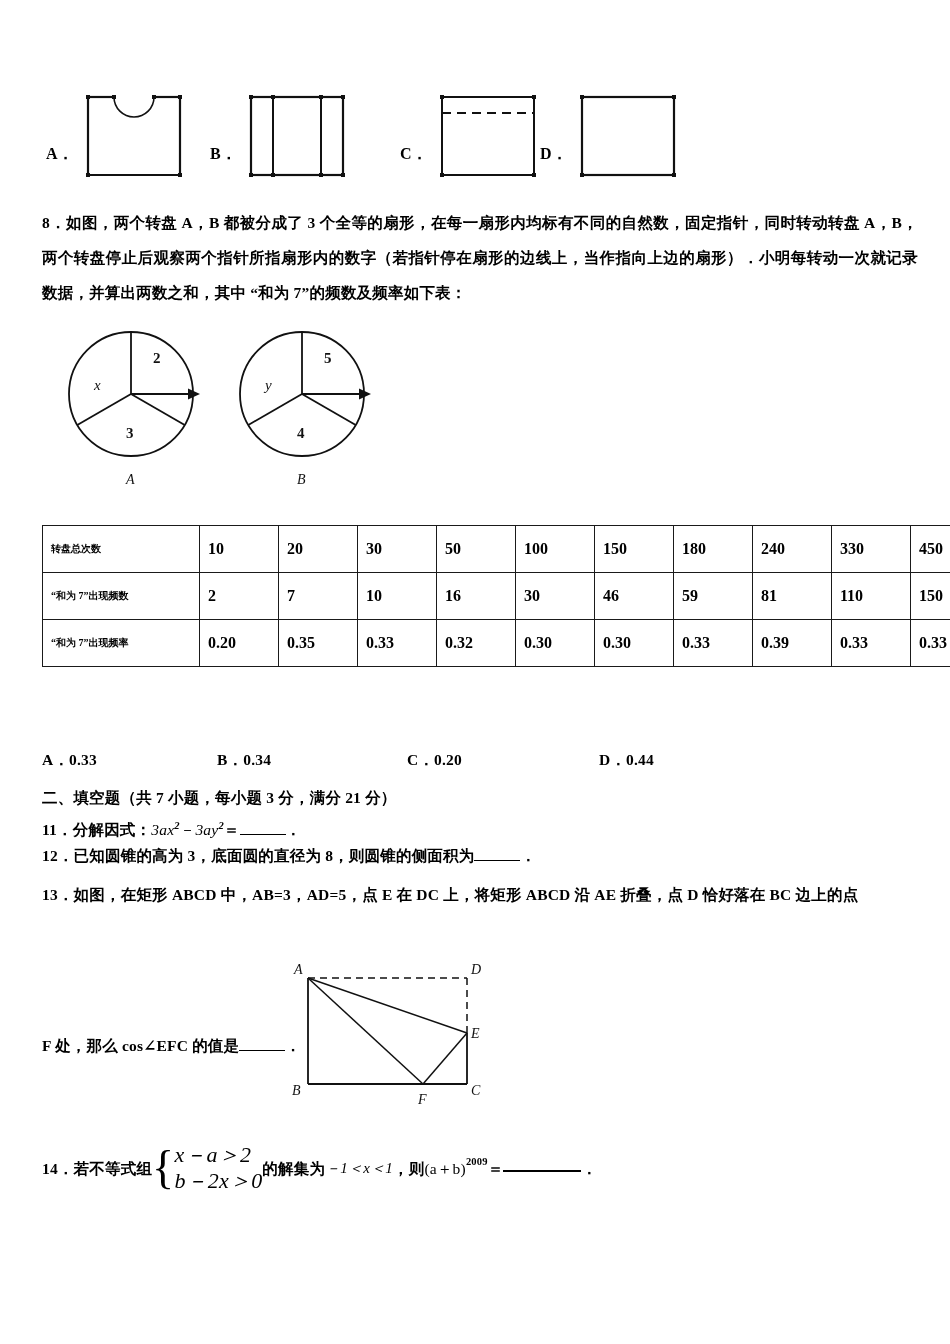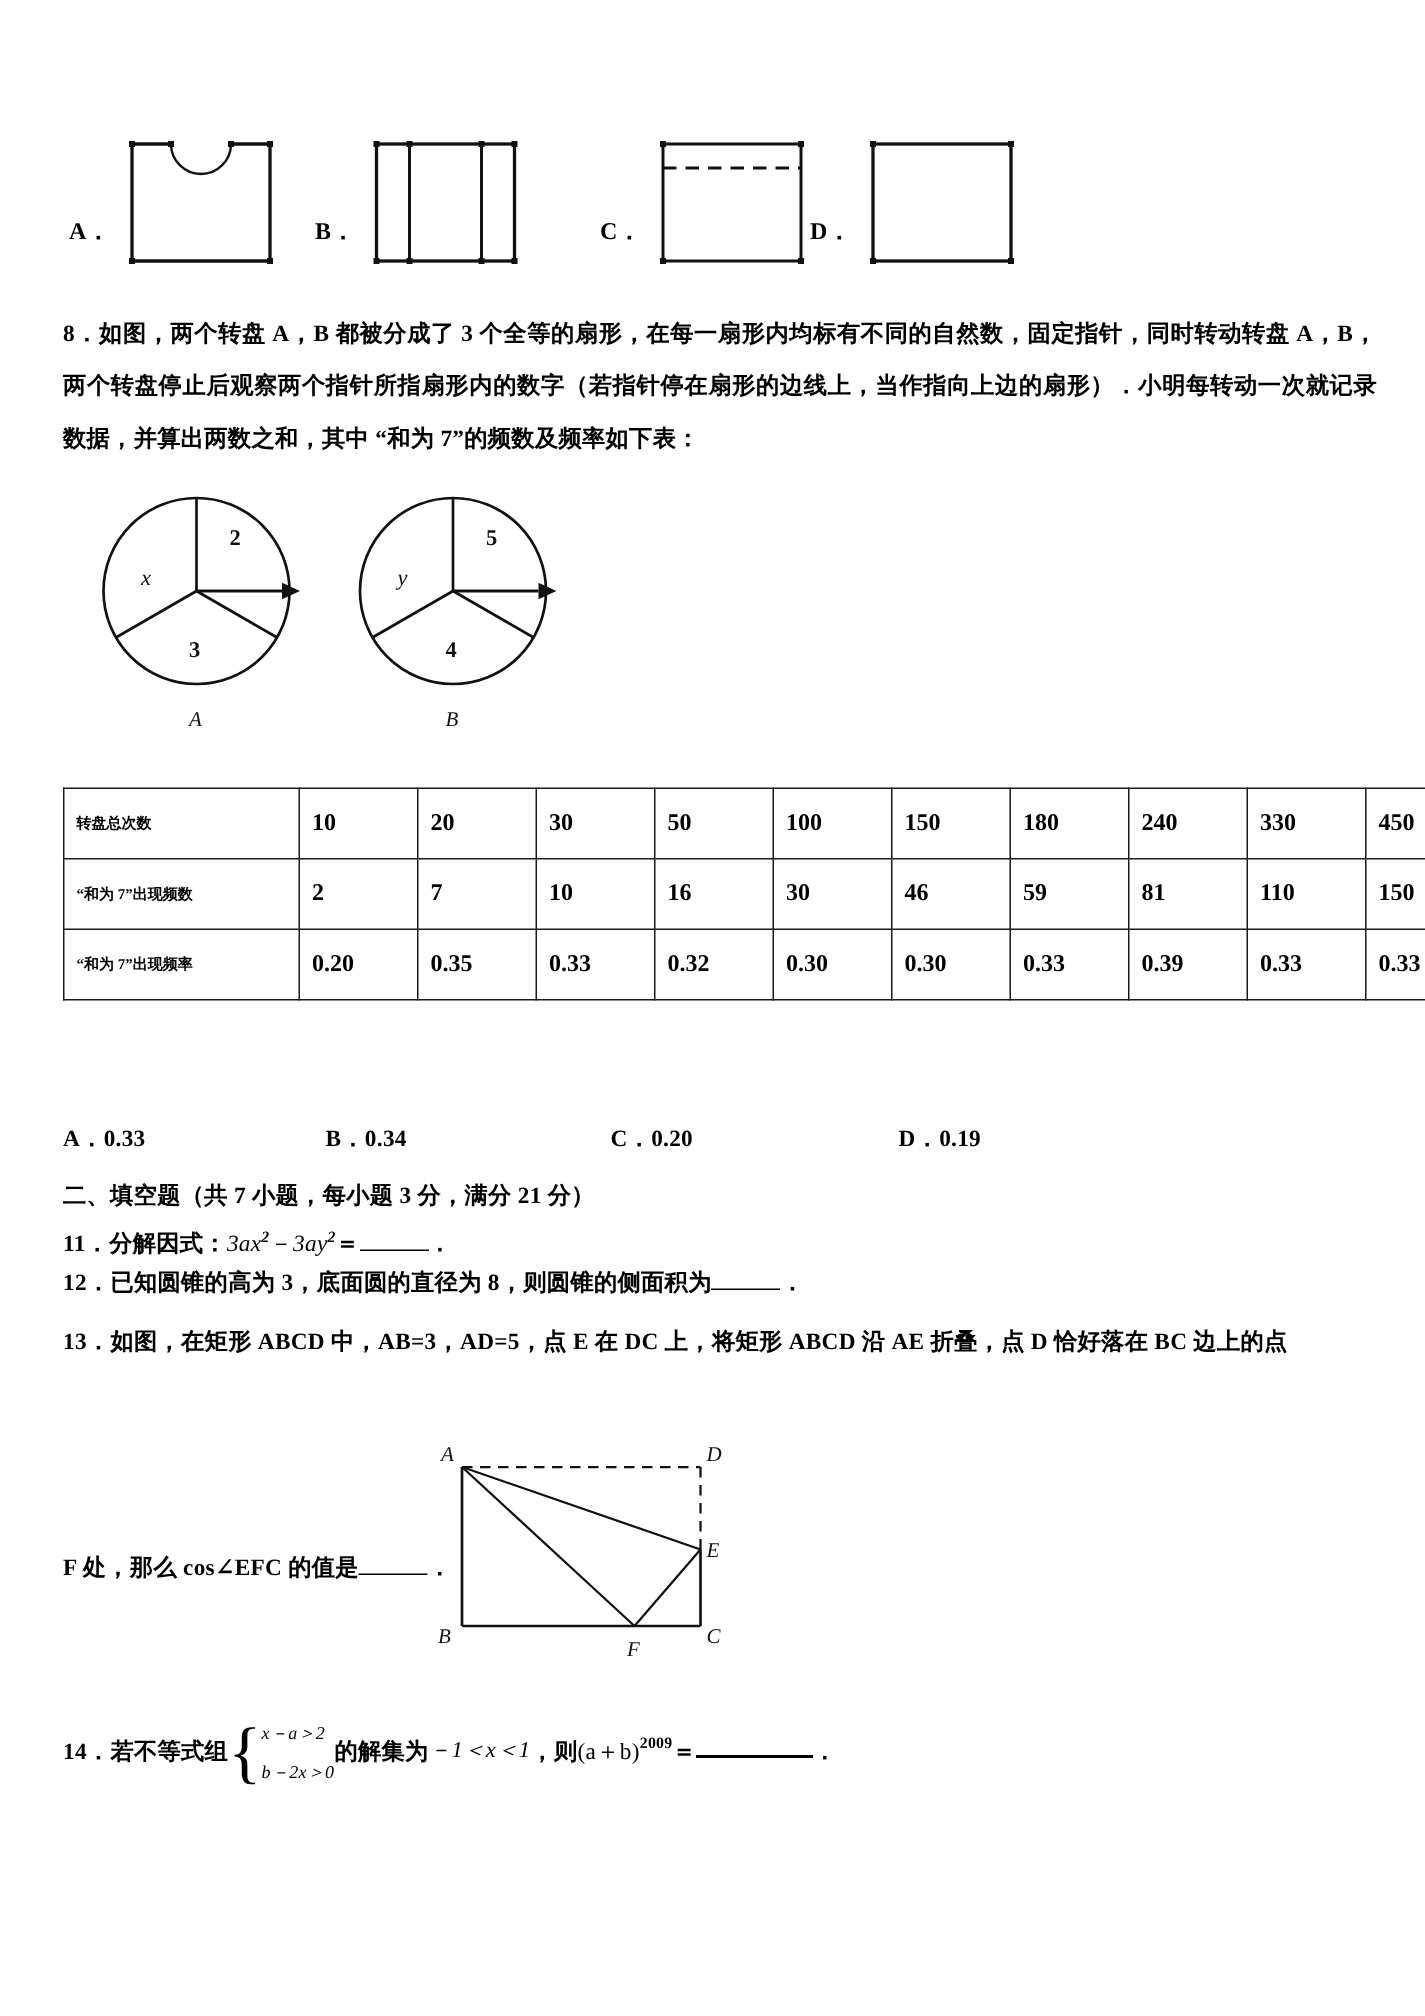--- a/index.html
+++ b/index.html
@@ -162,21 +162,21 @@
     display: inline-block;
     font-size: 46px;
     font-weight: normal;
     line-height: 52px;
     vertical-align: middle;
     font-family: "Liberation Serif", "DejaVu Serif", serif;
   }
   .ineq-lines {
     display: inline-block;
     vertical-align: middle;
-    font-size: 12px;
+    font-size: 22px;
     line-height: 26px;
     font-style: italic;
     font-weight: normal;
   }
   .sol-set { font-size: 15px; font-style: italic; font-weight: normal; }
   .vmid { vertical-align: middle; }
 </style>
 </head>
 <body>
 
@@ -321,21 +321,21 @@
         <td class="datacell">0.30</td>
         <td class="datacell">0.33</td>
         <td class="datacell">0.39</td>
         <td class="datacell">0.33</td>
         <td class="datacell">0.33</td>
       </tr>
     </tbody>
   </table>
 
 
-  <div class="para q10-options"><span class="opt opt-a">A．0.33</span><span class="opt opt-b">B．0.34</span><span class="opt opt-c">C．0.20</span><span class="opt">D．0.19</span></div>
+  <div class="para q10-options"><span class="opt opt-a">A．0.33</span><span class="opt opt-b">B．0.34</span><span class="opt opt-c">C．0.20</span><span class="opt">D．0.44</span></div>
 
   <div class="para section-head">二、填空题（共 7 小题，每小题 3 分，满分 21 分）</div>
 
   <div class="para q11"><span>11．</span><span>分解因式：</span><span class="mi">3ax</span><sup class="exp">2</sup><span class="mn">－</span><span class="mi">3ay</span><sup class="exp">2</sup><span>＝</span><span class="blank-s"></span><span>．</span></div>
 
   <div class="para q12"><span>12．</span><span>已知圆锥的高为 3，底面圆的直径为 8，则圆锥的侧面积为</span><span class="blank-s"></span><span>．</span></div>
 
   <div class="para q13"><span>13．</span><span>如图，在矩形 ABCD 中，AB=3，AD=5，点 E 在 DC 上，将矩形 ABCD 沿 AE 折叠，点 D 恰好落在 BC 边上的点</span></div>
 
   <div class="para q13b"><span>F 处，那么 cos∠EFC 的值是</span><span class="blank-s"></span><span>．</span></div>

